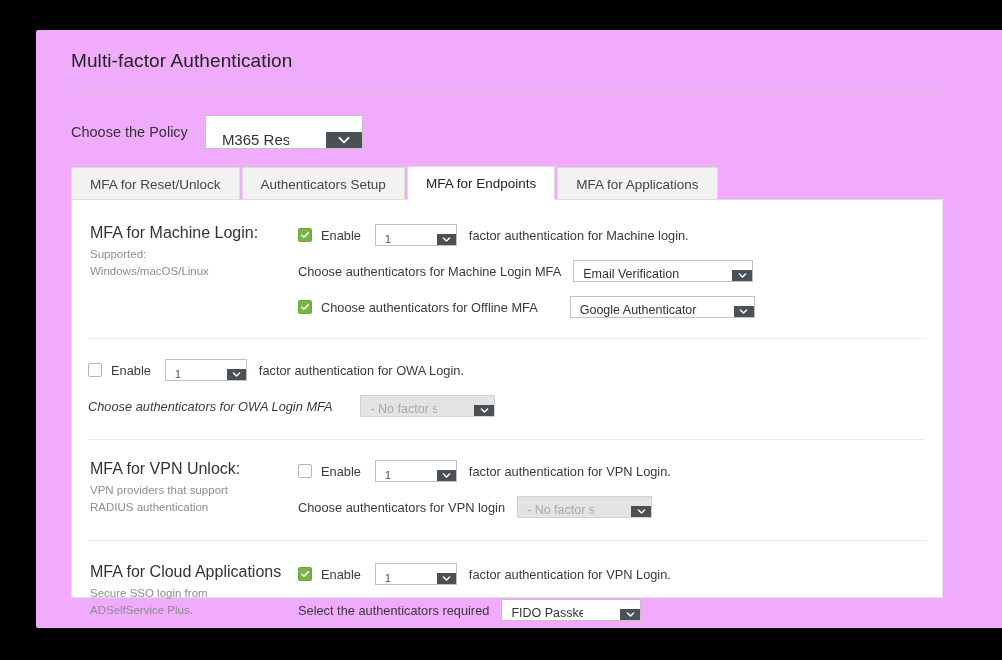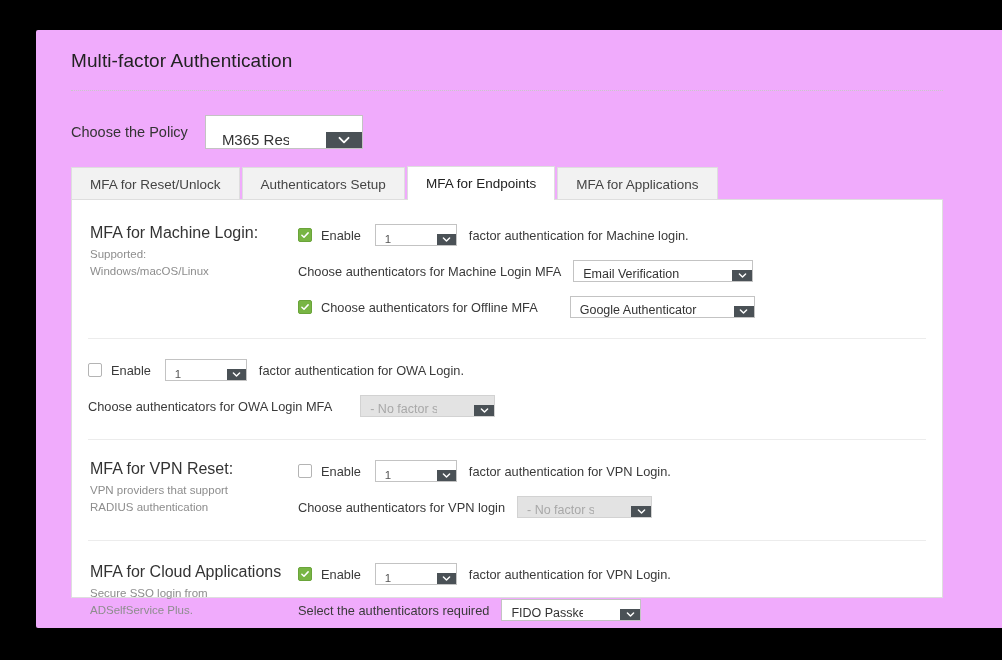--- a/index.html
+++ b/index.html
@@ -317,35 +317,35 @@
               <span class="sel-val">1</span>
               <span class="sel-btn">
                 <svg width="11" height="11" viewBox="0 0 16 16">
                   <path d="M3.5 5.8 L8 10.3 L12.5 5.8" fill="none" stroke="#ffffff" stroke-width="2.1" stroke-linecap="round" stroke-linejoin="round"></path>
                 </svg>
               </span>
             </span>
             <span class="txt gap-l">factor authentication for OWA Login.</span>
           </div>
           <div class="ctl-row">
-            <span class="txt" style="margin-right: 28px;">Choose authenticators for OWA Login MFA</span>
+            <span class="txt" style="margin-right: 28px; font-style: italic;">Choose authenticators for OWA Login MFA</span>
             <span class="sel disabled" style="width: 135px;">
               <span class="sel-val">- No factor selected -</span>
               <span class="sel-btn">
                 <svg width="11" height="11" viewBox="0 0 16 16">
                   <path d="M3.5 5.8 L8 10.3 L12.5 5.8" fill="none" stroke="#ffffff" stroke-width="2.1" stroke-linecap="round" stroke-linejoin="round"></path>
                 </svg>
               </span>
             </span>
           </div>
         </div>
       </div>
       <div class="section" style="padding-bottom: 22px;">
         <div class="sec-left">
-          <div class="sec-title">MFA for VPN Reset:</div>
+          <div class="sec-title">MFA for VPN Unlock:</div>
           <div class="sec-sub">VPN providers that support RADIUS authentication</div>
         </div>
         <div class="sec-right">
           <div class="ctl-row">
             <span class="cb off"></span>
             <span class="txt">Enable</span>
             <span class="sel num" style="margin-left: 14px;">
               <span class="sel-val">1</span>
               <span class="sel-btn">
                 <svg width="11" height="11" viewBox="0 0 16 16">

